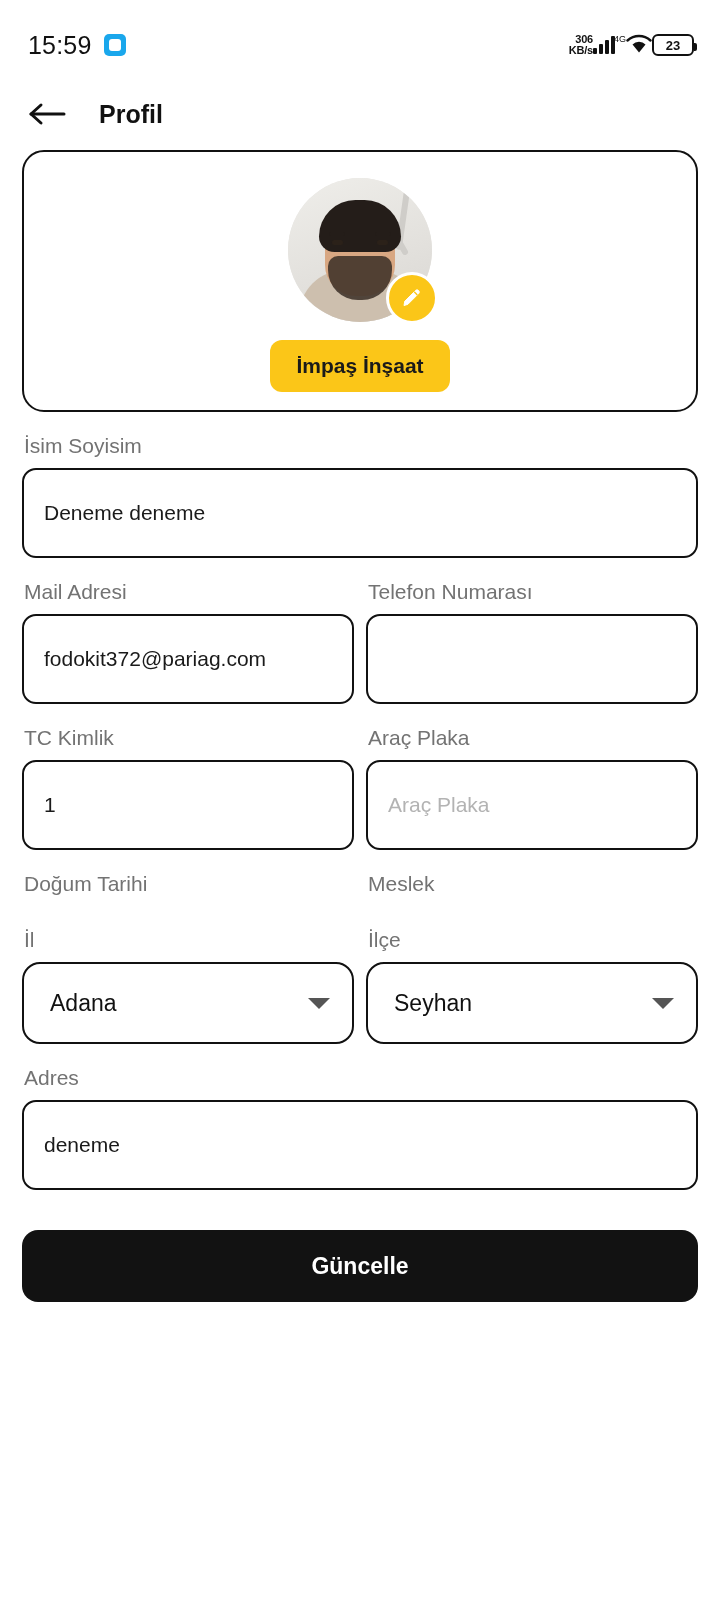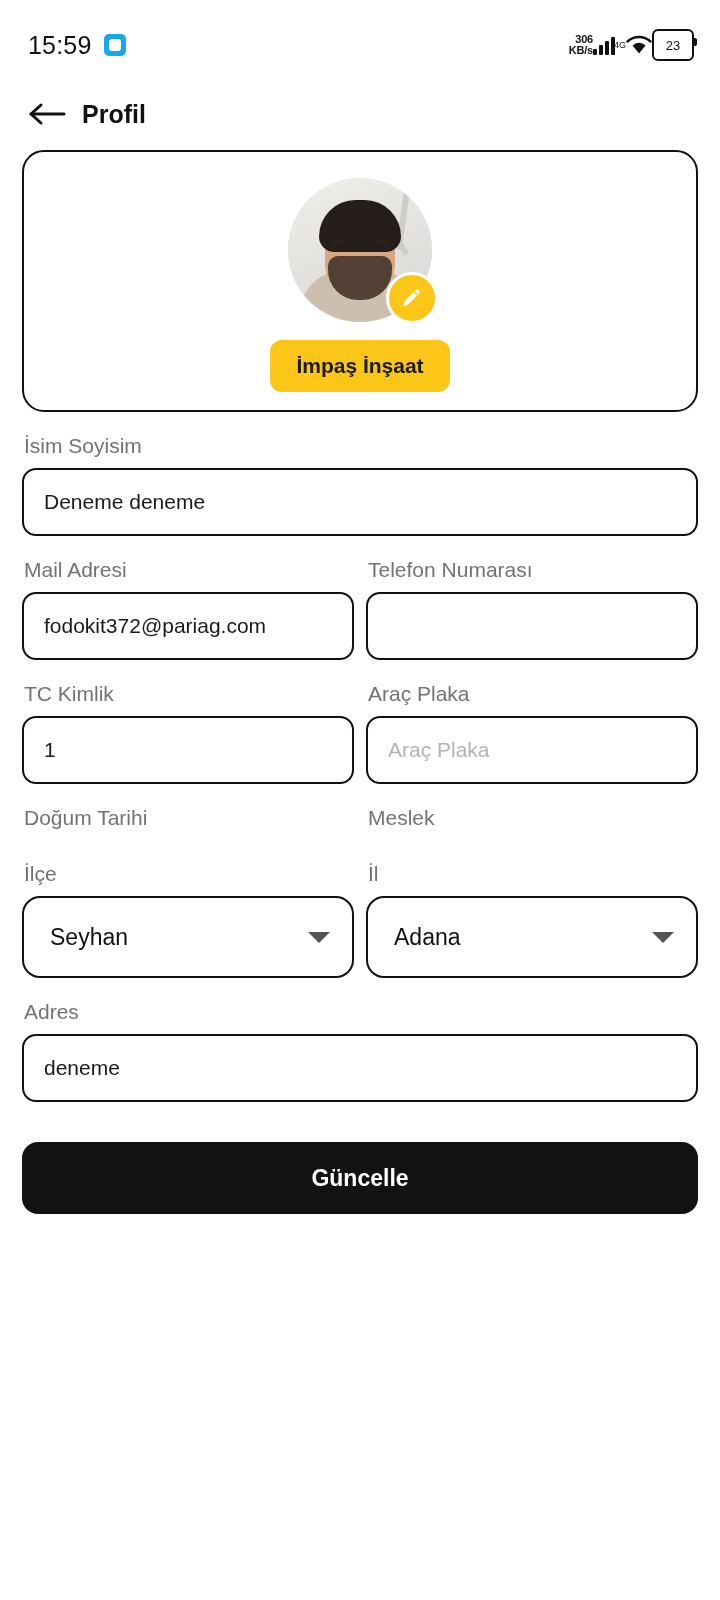--- a/index.html
+++ b/index.html
@@ -27,49 +27,49 @@
     width: 22px; height: 22px; border-radius: 5px;
     background: #1aa7ec;
     position: relative;
   }
   .status-app-dot::after {
     content: "";
     position: absolute; left: 5px; top: 5px;
     width: 12px; height: 12px; border-radius: 3px;
     background: #ffffff;
   }
-  .status-right { display: flex; align-items: center; }
+  .status-right { display: flex; align-items: flex-start; }
   .net-speed {
     font-size: 11px; line-height: 11px; text-align: right; font-weight: 700;
     letter-spacing: -.2px;
   }
   .signal { display: flex; align-items: flex-end; gap: 2px; height: 20px; }
   .signal i { width: 4px; background: #111; display: block; border-radius: 1px; }
   .signal i:nth-child(1) { height: 6px; }
   .signal i:nth-child(2) { height: 10px; }
   .signal i:nth-child(3) { height: 14px; }
   .signal i:nth-child(4) { height: 18px; }
   .signal-dual { font-size: 9px; margin-left: -1px; }
   .wifi svg { display: block; }
   .battery {
-    width: 42px; height: 32px; border: 2px solid #111; border-radius: 6px;
+    width: 42px; height: 22px; border: 2px solid #111; border-radius: 6px;
     display: flex; align-items: center; justify-content: center;
-    position: relative; font-size: 13px; font-weight: 400;
+    position: relative; font-size: 13px; font-weight: 700;
   }
   .battery::after {
     content: ""; position: absolute; right: -5px; top: 7px;
     width: 3px; height: 8px; background: #111; border-radius: 0 2px 2px 0;
   }
 
   
   .appbar {
     height: 72px;
     display: flex;
     align-items: center;
-    gap: 14px;
+    gap: 31px;
     padding: 0 28px;
   }
   .back-arrow { width: 40px; height: 28px; }
   .appbar-title { font-size: 25px; font-weight: 700; }
 
   
   .content { padding: 0 22px; }
 
   .profile-card {
     border: 2px solid #111;
@@ -121,21 +121,21 @@
   }
 
   .field-label {
     font-size: 21px;
     color: #737373;
     margin: 22px 0 10px 2px;
   }
   .input-box {
     border: 2px solid #111;
     border-radius: 14px;
-    height: 68px;
+    height: 90px;
     display: flex;
     align-items: center;
     padding: 0 20px;
     font-size: 21px;
     color: #1a1a1a;
     background: #fff;
   }
   .input-box.placeholder { color: #b3b3b3; }
   .input-box.empty { color: transparent; }
 
@@ -271,33 +271,33 @@
     <div class="col">
       <div class="field-label">Doğum Tarihi</div>
     </div>
     <div class="col">
       <div class="field-label">Meslek</div>
     </div>
   </div>
 
   <div class="row">
     <div class="col">
+      <div class="field-label">İl</div>
+      <div class="select-box">
+        <span>Adana</span>
+        <span class="caret"></span>
+      </div>
+    </div>
+    <div class="col">
       <div class="field-label">İlçe</div>
       <div class="select-box">
         <span>Seyhan</span>
         <span class="caret"></span>
       </div>
     </div>
-    <div class="col">
-      <div class="field-label">İl</div>
-      <div class="select-box">
-        <span>Adana</span>
-        <span class="caret"></span>
-      </div>
-    </div>
   </div>
 
   <div class="field-label">Adres</div>
   <div class="input-box" placeholder="Adres">deneme</div>
 </div>
 
 <div class="submit-wrap">
   <div class="submit-btn">Güncelle</div>
 </div>
 

